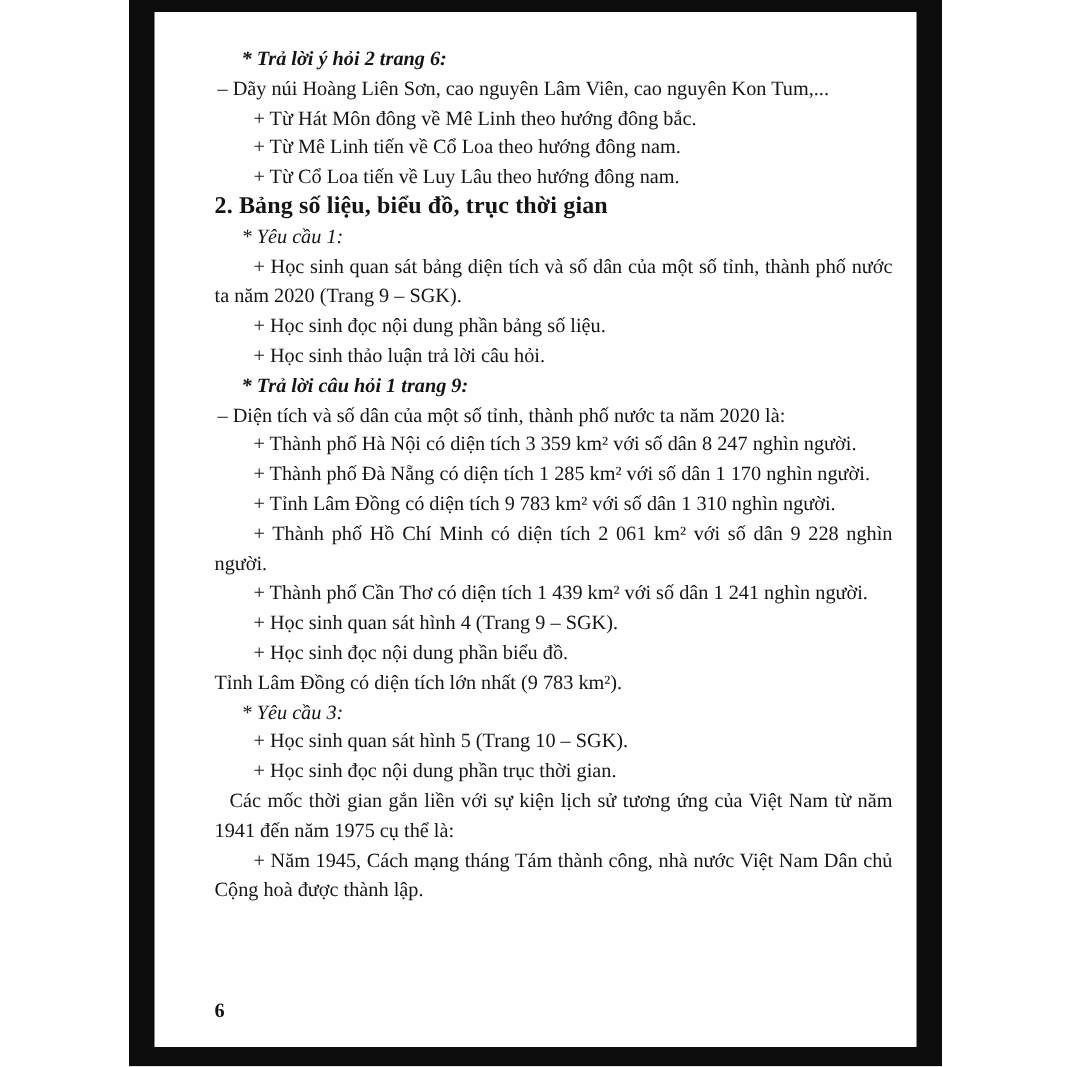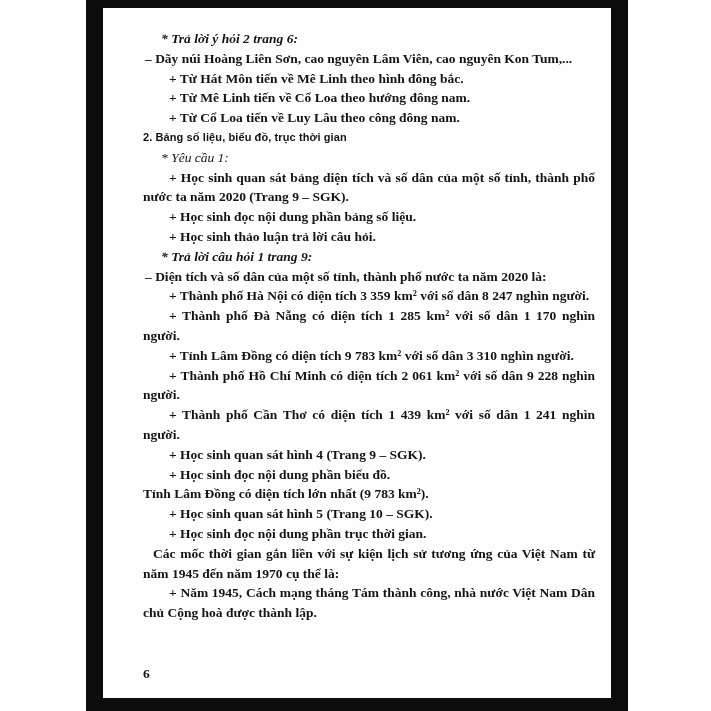--- a/index.html
+++ b/index.html
@@ -44,70 +44,71 @@
     margin: 0;
     font-size: 13.5px;
     line-height: 19.8px;
     text-align: justify;
     white-space: normal;
   }
   
   .st-bold-italic { font-weight: bold; font-style: italic; }
   .st-italic      { font-style: italic; }
   .st-bold        { font-weight: bold; }
-  .st-normal      { font-weight: bold; font-style: normal; }
+  .st-normal      { font-weight: normal; font-style: normal; }
   
   .in-base    { text-indent: 0; }
   .in-dash    { text-indent: 2px; }
   .in-ast     { text-indent: 18px; }
   .in-plus    { text-indent: 26px; }
   .in-para    { text-indent: 10px; }
   .in-heading {
     text-indent: 0;
-    font-family: Liberation Sans, sans-serif;
-    font-size: 11px;
+    font-family: Liberation Serif, serif;
+    font-size: 16px;
     letter-spacing: 0.1px;
   }
   .page-number {
     position: absolute;
     left: 40px;
     bottom: 16px;
     font-size: 13.5px;
     font-weight: bold;
     font-family: "Liberation Serif", "DejaVu Serif", serif;
   }
 </style>
 </head>
 <body>
 
 <div class="canvas">
   <div class="scan-frame">
     <div class="page">
       <div class="page-text">
           <p class="line st-bold-italic in-ast">* Trả lời ý hỏi 2 trang 6:</p>
           <p class="line st-normal in-dash">– Dãy núi Hoàng Liên Sơn, cao nguyên Lâm Viên, cao nguyên Kon Tum,...</p>
-          <p class="line st-normal in-plus">+ Từ Hát Môn tiến về Mê Linh theo hình đông bắc.</p>
+          <p class="line st-normal in-plus">+ Từ Hát Môn đông về Mê Linh theo hướng đông bắc.</p>
           <p class="line st-normal in-plus">+ Từ Mê Linh tiến về Cổ Loa theo hướng đông nam.</p>
-          <p class="line st-normal in-plus">+ Từ Cổ Loa tiến về Luy Lâu theo công đông nam.</p>
+          <p class="line st-normal in-plus">+ Từ Cổ Loa tiến về Luy Lâu theo hướng đông nam.</p>
           <p class="line st-bold in-heading">2. Bảng số liệu, biểu đồ, trục thời gian</p>
           <p class="line st-italic in-ast">* Yêu cầu 1:</p>
           <p class="line st-normal in-plus">+ Học sinh quan sát bảng diện tích và số dân của một số tỉnh, thành phố nước ta năm 2020  (Trang 9 – SGK).</p>
           <p class="line st-normal in-plus">+ Học sinh đọc nội dung phần bảng số liệu.</p>
           <p class="line st-normal in-plus">+ Học sinh thảo luận trả lời câu hỏi.</p>
           <p class="line st-bold-italic in-ast">* Trả lời câu hỏi 1 trang 9:</p>
           <p class="line st-normal in-dash">– Diện tích và số dân của một số tỉnh, thành phố nước ta năm 2020 là:</p>
           <p class="line st-normal in-plus">+ Thành phố Hà Nội có diện tích 3 359 km² với số dân 8 247 nghìn người.</p>
           <p class="line st-normal in-plus">+ Thành phố Đà Nẵng có diện tích 1 285 km² với số dân 1 170 nghìn người.</p>
-          <p class="line st-normal in-plus">+ Tỉnh Lâm Đồng có diện tích 9 783 km² với số dân 3 310 nghìn người.</p>
+          <p class="line st-normal in-plus">+ Tỉnh Lâm Đồng có diện tích 9 783 km² với số dân 1 310 nghìn người.</p>
           <p class="line st-normal in-plus">+ Thành phố Hồ Chí Minh có diện tích 2 061 km² với số dân 9 228 nghìn người.</p>
           <p class="line st-normal in-plus">+ Thành phố Cần Thơ có diện tích 1 439 km² với số dân 1 241 nghìn người.</p>
           <p class="line st-normal in-plus">+ Học sinh quan sát hình 4 (Trang 9 – SGK).</p>
           <p class="line st-normal in-plus">+ Học sinh đọc nội dung phần biểu đồ.</p>
           <p class="line st-normal in-base">Tỉnh Lâm Đồng có diện tích lớn nhất (9 783 km²).</p>
+          <p class="line st-italic in-ast">* Yêu cầu 3:</p>
           <p class="line st-normal in-plus">+ Học sinh quan sát hình 5  (Trang 10 – SGK).</p>
           <p class="line st-normal in-plus">+ Học sinh đọc nội dung phần trục thời gian.</p>
-          <p class="line st-normal in-para">Các mốc thời gian gắn liền với sự kiện lịch sử tương ứng của Việt Nam từ năm 1945 đến năm 1970 cụ thể là:</p>
+          <p class="line st-normal in-para">Các mốc thời gian gắn liền với sự kiện lịch sử tương ứng của Việt Nam từ năm 1941 đến năm 1975 cụ thể là:</p>
           <p class="line st-normal in-plus">+ Năm 1945, Cách mạng tháng Tám thành công, nhà nước Việt Nam Dân chủ Cộng hoà được thành lập.</p>
         </div>
       <div class="page-number">6</div>
     </div>
   </div>
 </div>
 
 </body></html>

